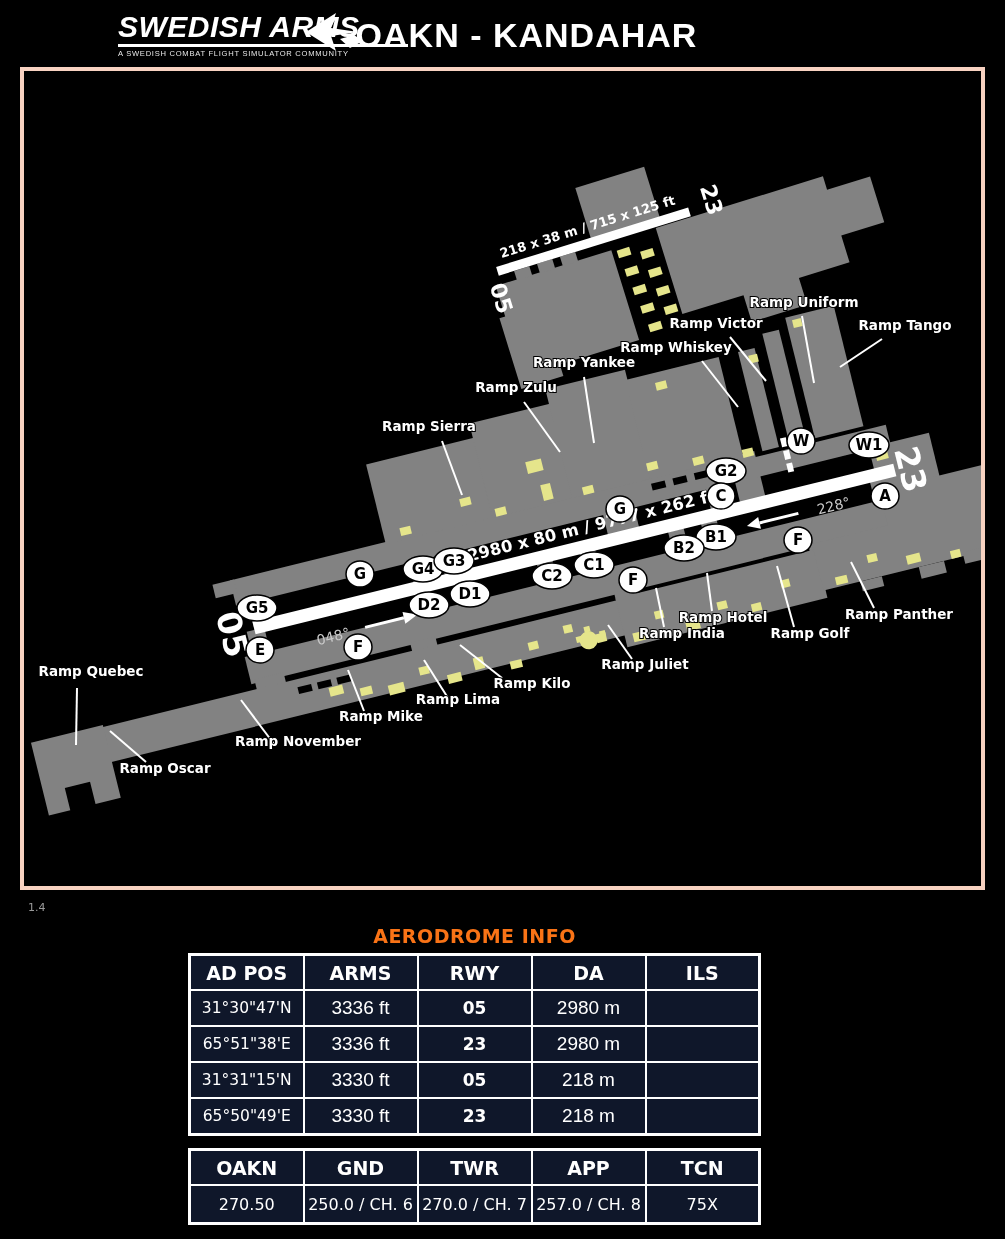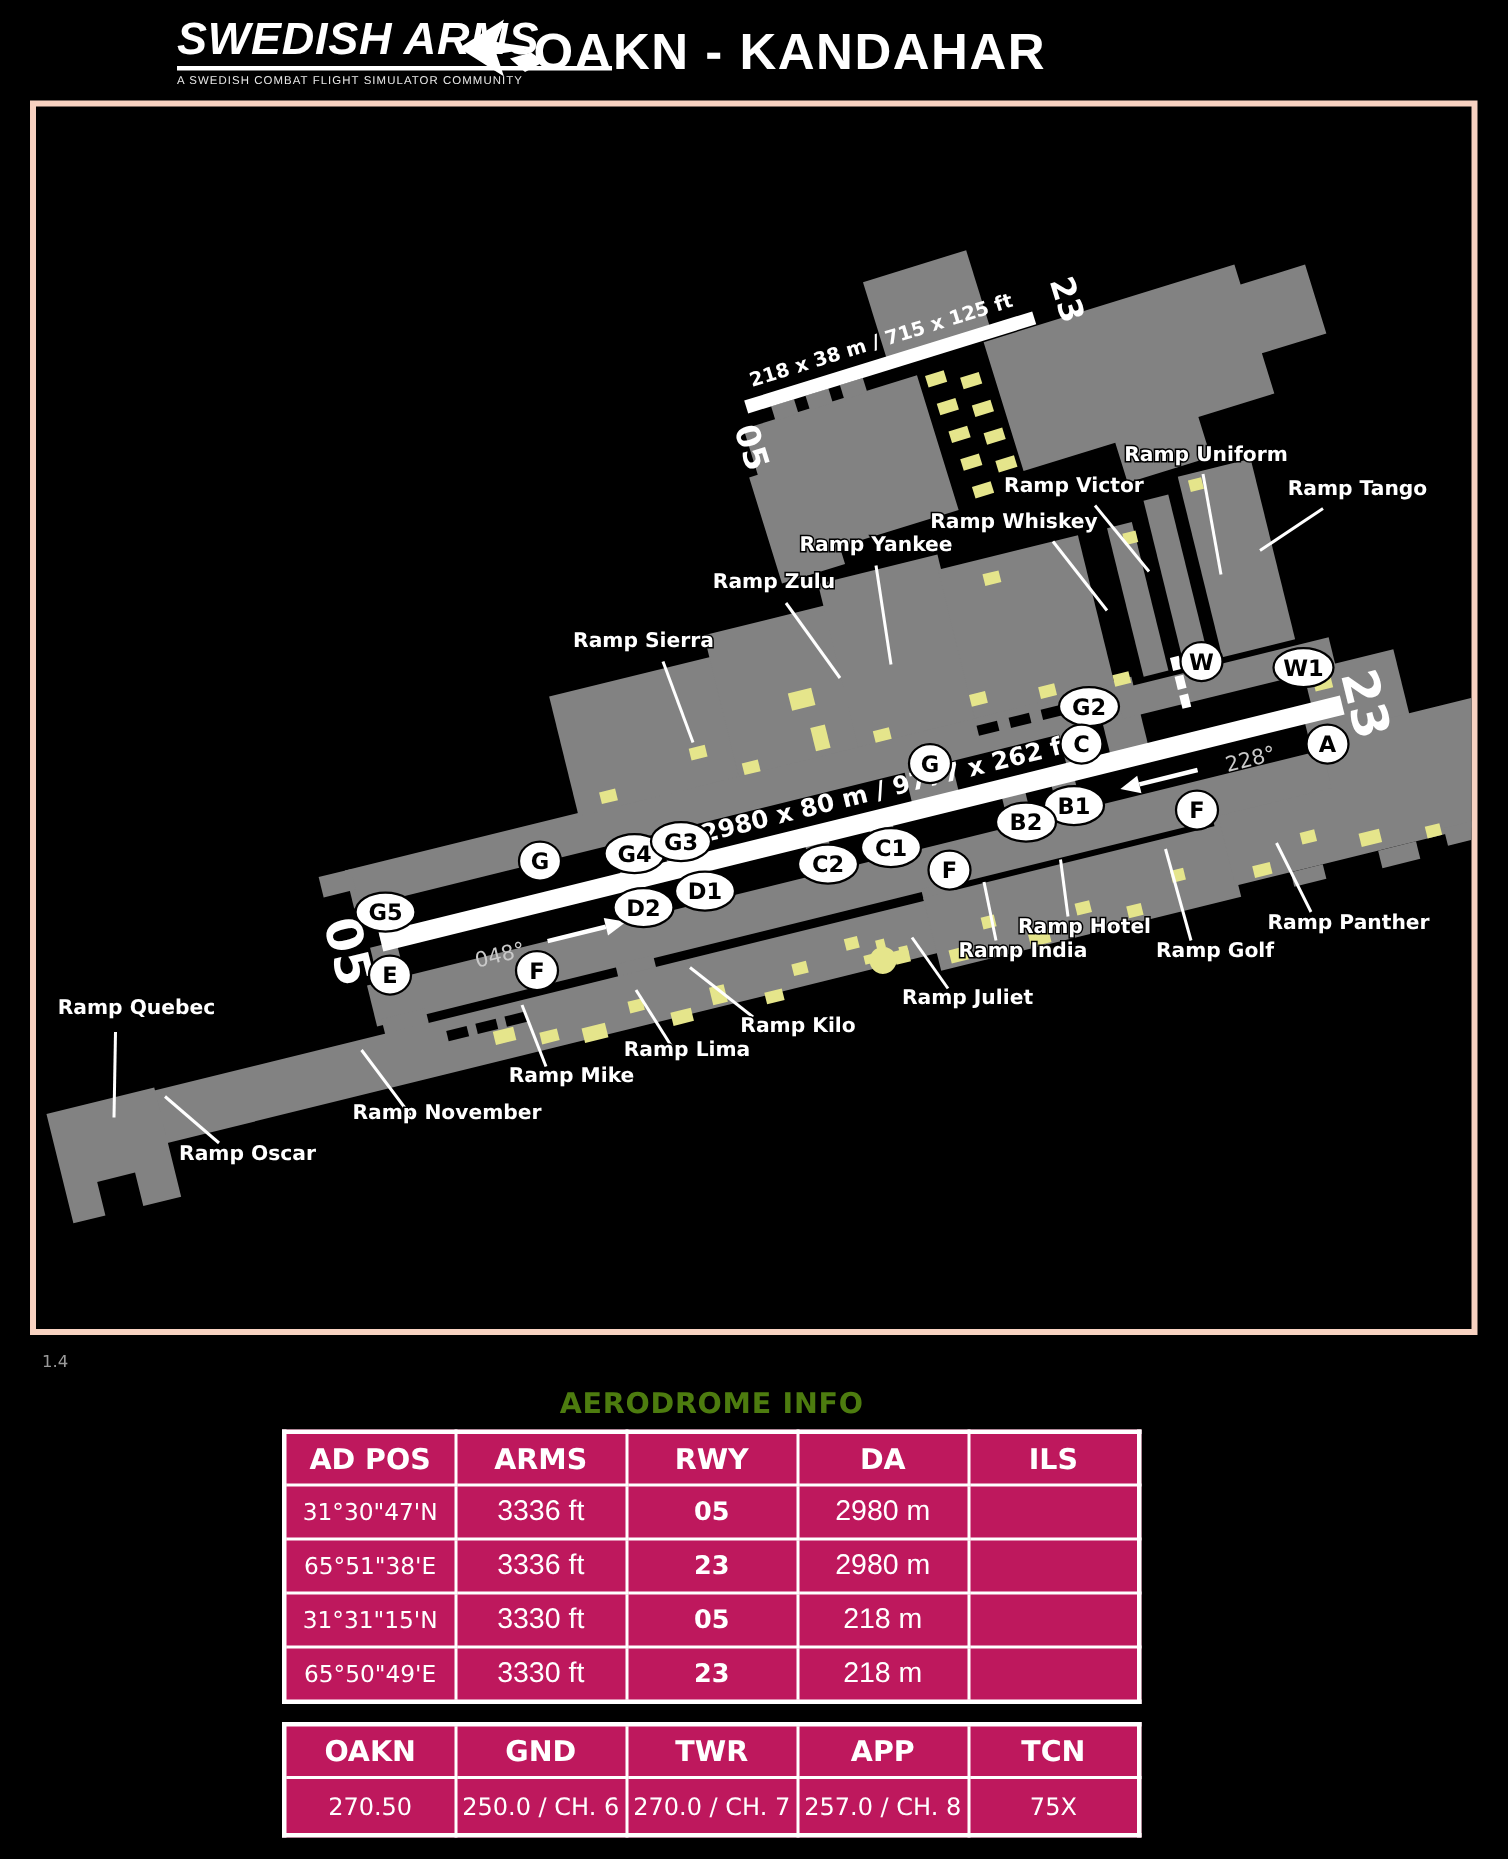--- a/index.html
+++ b/index.html
@@ -31,26 +31,26 @@
   .hdg{font-family:"DejaVu Sans",sans-serif;font-size:14px;fill:#c9c9c9;font-weight:normal;}
   .ramp-label{font:bold 13.5px "DejaVu Sans",sans-serif;fill:#fff;paint-order:stroke;stroke:#000;stroke-width:2px;}
   .callout{stroke:#fff;stroke-width:2;}
   .bubble-shape{fill:#fff;stroke:#000;stroke-width:1.5;}
   .bubble-text{font:bold 15px "DejaVu Sans",sans-serif;fill:#000;text-anchor:middle;}
   .arrowline{stroke:#fff;stroke-width:3;}
 
   .page-num{position:absolute;left:28px;top:901px;color:#9a9a9a;font:11px "DejaVu Sans",sans-serif;text-align:center;}
 
   
-  .tbl-title{position:absolute;left:188px;top:925px;width:573px;text-align:center;color:#4d7c0f;
+  .tbl-title{position:absolute;left:188px;top:925px;width:573px;text-align:center;color:#f97316;
              font:bold 19px "DejaVu Sans",sans-serif;letter-spacing:0.5px;}
   .tbl-wrap{position:absolute;left:188px;}
   .tbl-wrap.t1{top:953px;}
   .tbl-wrap.t2{top:1148px;}
-  table{border-collapse:collapse;table-layout:fixed;width:573px;background:#be185d;border:3px solid #fff;}
+  table{border-collapse:collapse;table-layout:fixed;width:573px;background:#0f172a;border:3px solid #fff;}
   th,td{border:2px solid #fff;text-align:center;color:#fff;padding:0;}
   th{height:33px;font:bold 19px "DejaVu Sans",sans-serif;}
   td{height:34px;}
   .t1 td.c0{font:15.5px "DejaVu Sans",sans-serif;}
   .t1 td.c1{font:19px "Liberation Sans",sans-serif;border-radius:13px;}
   .t1 td.c2{font:bold 17px "DejaVu Sans",sans-serif;}
   .t1 td.c3{font:19px "Liberation Sans",sans-serif;border-radius:12px;}
   .t1 td.c4{font:16px "DejaVu Sans",sans-serif;}
   .t2 td{font:16px "DejaVu Sans",sans-serif;height:36px;}
 </style>

